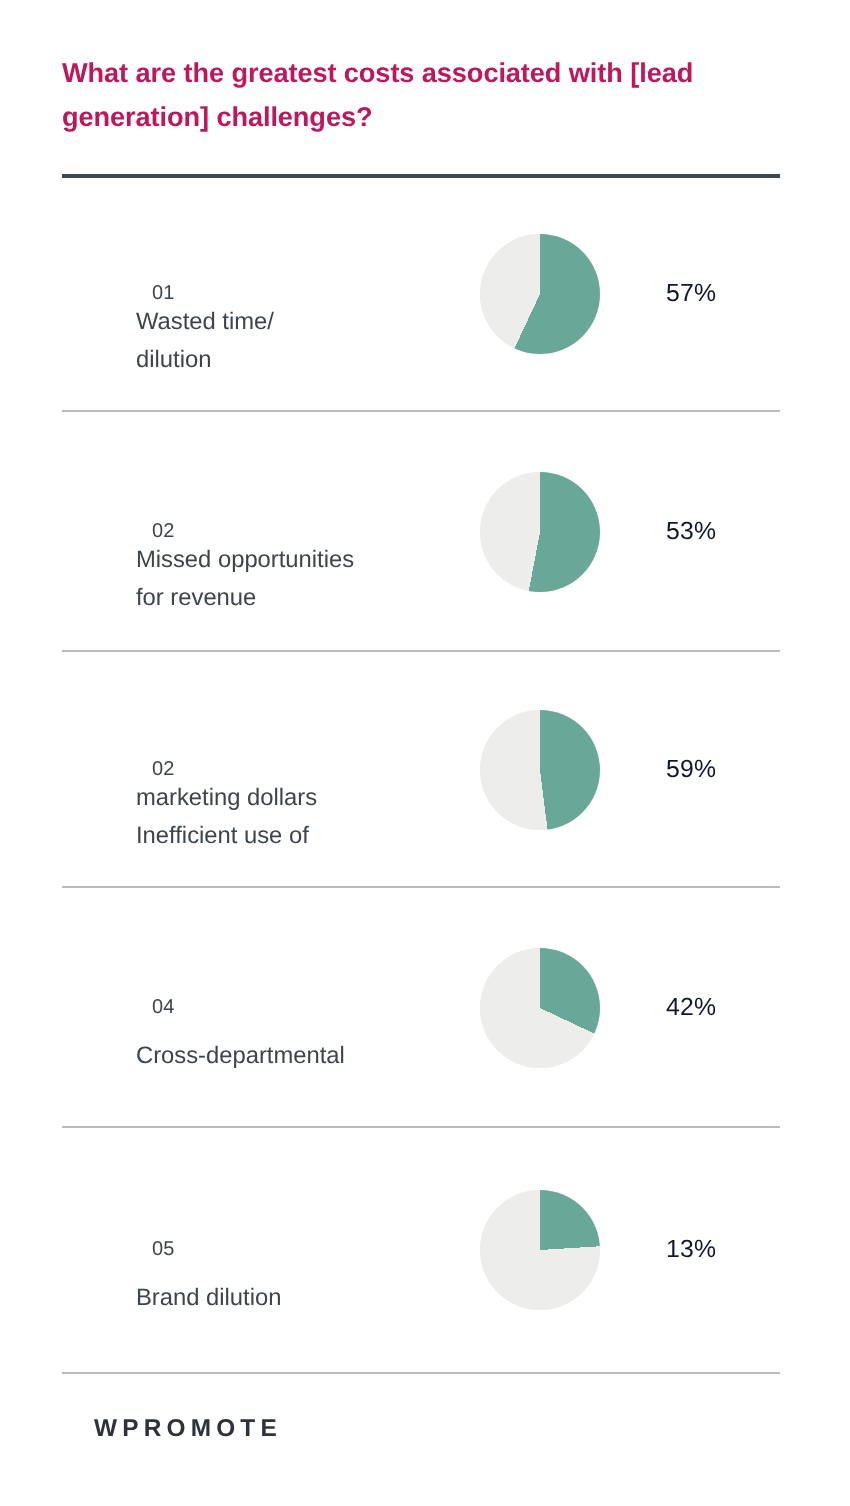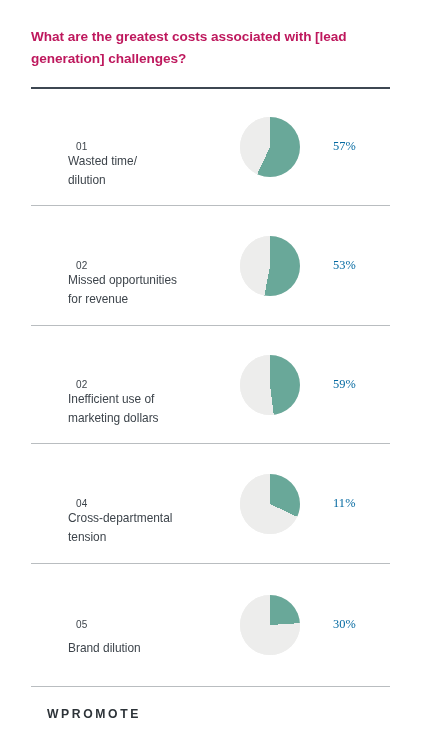--- a/index.html
+++ b/index.html
@@ -118,24 +118,23 @@
     position: absolute;
     left: 0; top: 0;
     width: 60px;
     height: 60px;
     border-radius: 50%;
   }
   .row-pct {
     position: absolute;
     left: 302px;
     font-size: 12.4px;
-    color: #0369a1;
+    color: #0f172a;
     line-height: 19.5px;
     letter-spacing: 0.1px;
-    font-family: Liberation Serif, serif;
   }
   
   .cell-mid {
     position: absolute;
     top: 50%;
     transform: translateY(-50%);
   }
   
   .footer-logo {
     position: absolute;
@@ -190,63 +189,62 @@
           </div>
           <div class="row-pct cell-mid">53%</div>
         </div>
         <div class="row-rule"></div>
       </div>
 
       <div class="row row-3">
         <div class="row-inner">
           <div class="row-num cell-mid">02</div>
           <div class="row-label cell-mid">
+            <div>marketing dollars</div>
             <div>Inefficient use of</div>
-            <div>marketing dollars</div>
           </div>
           <div class="row-pie cell-mid">
             <div class="pie">
               <div class="pie-fill" style="background: conic-gradient(rgb(105, 168, 153) 0deg, rgb(105, 168, 153) 172.8deg, rgb(237, 237, 236) 172.8deg, rgb(237, 237, 236) 360deg);"></div>
             </div>
           </div>
           <div class="row-pct cell-mid">59%</div>
         </div>
         <div class="row-rule"></div>
       </div>
 
       <div class="row row-4">
         <div class="row-inner">
           <div class="row-num cell-mid">04</div>
           <div class="row-label cell-mid">
             <div>Cross-departmental</div>
-            <div>tension</div>
           </div>
           <div class="row-pie cell-mid">
             <div class="pie">
               <div class="pie-fill" style="background: conic-gradient(rgb(105, 168, 153) 0deg, rgb(105, 168, 153) 115.2deg, rgb(237, 237, 236) 115.2deg, rgb(237, 237, 236) 360deg);"></div>
             </div>
           </div>
-          <div class="row-pct cell-mid">11%</div>
+          <div class="row-pct cell-mid">42%</div>
         </div>
         <div class="row-rule"></div>
       </div>
 
       <div class="row row-5">
         <div class="row-inner">
           <div class="row-num cell-mid">05</div>
           <div class="row-label cell-mid">
             <div>Brand dilution</div>
             <div></div>
           </div>
           <div class="row-pie cell-mid">
             <div class="pie">
               <div class="pie-fill" style="background: conic-gradient(rgb(105, 168, 153) 0deg, rgb(105, 168, 153) 86.4deg, rgb(237, 237, 236) 86.4deg, rgb(237, 237, 236) 360deg);"></div>
             </div>
           </div>
-          <div class="row-pct cell-mid">30%</div>
+          <div class="row-pct cell-mid">13%</div>
         </div>
         <div class="row-rule"></div>
       </div>
 
     </div>
 
     <div class="footer-logo">WPROMOTE</div>
 
   </div>
 </div>

